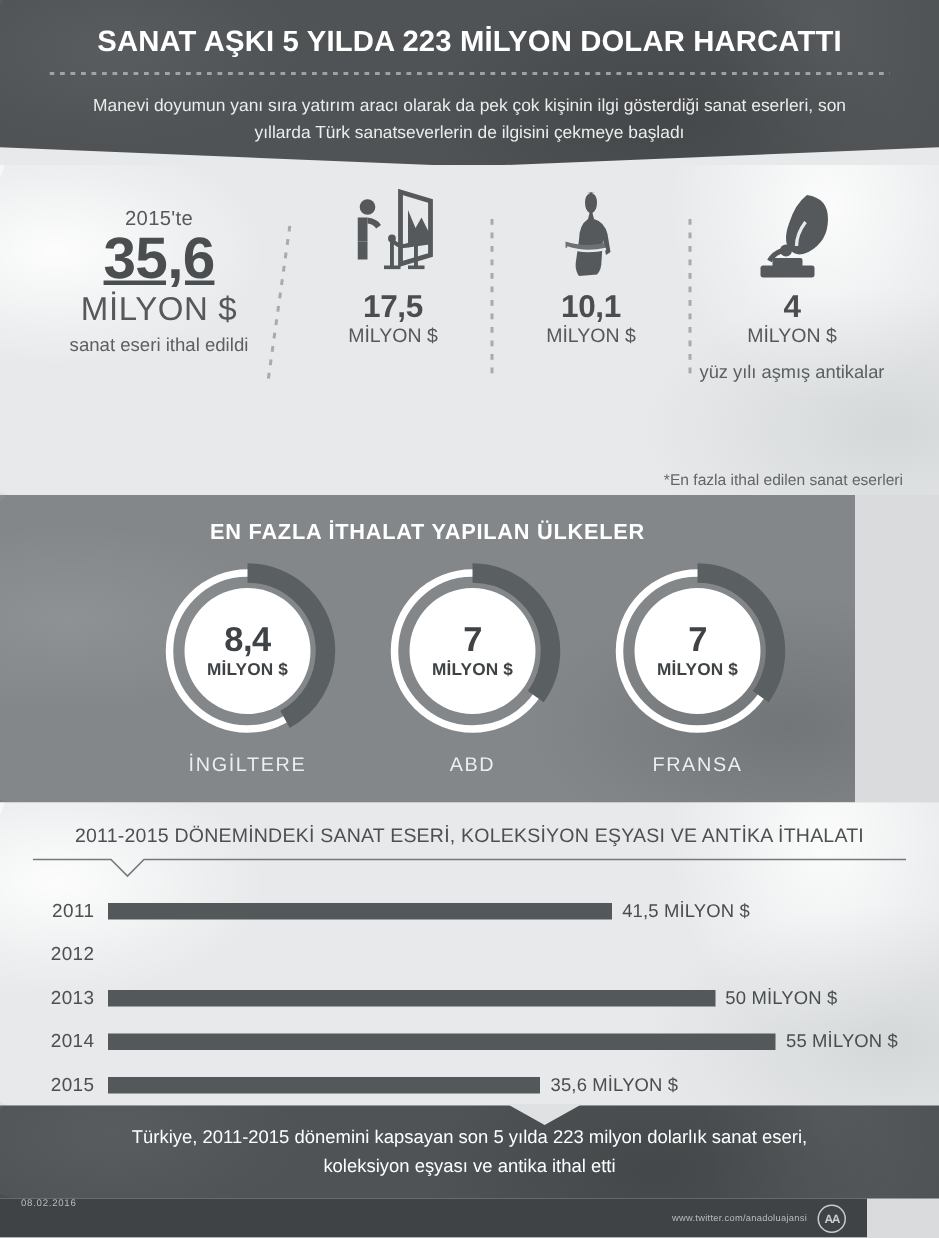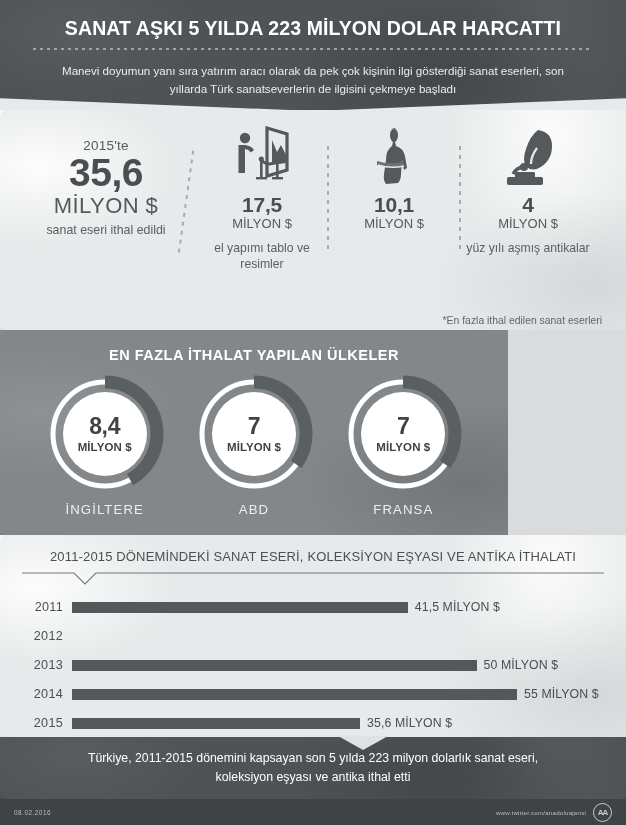--- a/index.html
+++ b/index.html
@@ -68,21 +68,21 @@
   
   .stats{
     position:relative; width:626px; height:220px; padding-top:6px;
   }
   .stats-inner{ position:relative; width:626px; height:184px; }
 
   .stat{ position:absolute; text-align:center; color:#4a4e50; }
 
   .stat-lead{ left:22px; top:22px; width:168px; }
   .lead-year{ font-size:13.5px; color:#55595b; letter-spacing:.2px; font-weight:400;}
-  .lead-big{ font-size:39px; font-weight:bold; line-height:.96; color:#4a4e50; letter-spacing:-.5px; margin-top:1px;}
+  .lead-big{ font-size:39px; font-weight:bold; line-height:.96; color:#4a4e50; letter-spacing:-.5px; margin-top:1px;text-decoration:underline;}
   .lead-unit{ font-size:22px; font-weight:400; color:#55595b; line-height:1.15; margin-top:2px; letter-spacing:.4px;}
   .lead-desc{ font-size:12.4px; color:#5c6062; line-height:1.28; margin-top:4px; }
 
   .stat-icon{ width:100%; height:62px; display:flex; align-items:flex-end; justify-content:center; }
   .stat-val{ font-size:21px; font-weight:bold; color:#4a4e50; line-height:1.1; margin-top:7px; letter-spacing:-.2px;}
   .stat-unit{ font-size:13px; color:#55595b; line-height:1.2; font-weight:400;}
   .stat-desc{ font-size:12.2px; color:#5c6062; line-height:1.3; margin-top:9px;}
 
   .stat-a{ left:196px; top:8px; width:132px; }
   .stat-b{ left:328px; top:8px; width:132px; }
@@ -98,21 +98,21 @@
   .div1{ left:185px; top:34px; height:104px; transform:rotate(8deg); }
   .div2{ left:327px; top:30px; height:104px; }
   .div3{ left:459px; top:30px; height:104px; }
 
   .footnote{
     position:absolute; right:24px; bottom:4px;
     font-size:10.4px; color:#62666a; font-style:normal;
   }
 
   
-  .countries{ position:relative; width:508px; height:205px; padding-top:10px; }
+  .countries{ position:relative; width:570px; height:205px; padding-top:10px; }
   .sect-title{
     text-align:center; color:#fff; font-size:14.5px; font-weight:bold;
     letter-spacing:.5px; padding:7px 0 6px;
   }
   .donut-row{ position:relative; display:flex; justify-content:flex-end; padding:6px 30px 0; }
   .donut-wrap{ width:150px; text-align:center; }
   .donut{ position:relative; width:118px; height:118px; margin:0 auto; }
   .donut svg{ display:block; }
   .donut-label-in{
     position:absolute; inset:0; display:flex; flex-direction:column;
@@ -144,22 +144,22 @@
   }
   .conclusion::before{
     content:""; position:absolute; left:0; top:-1px; width:100%; height:14px;
     background:#dfe1e2;
     clip-path:polygon(0 0, 100% 0, 100% 0, 62% 0, 58% 100%, 54% 0, 0 0);
   }
   .conc-text{ font-size:12.3px; line-height:1.55; max-width:520px; padding:0 20px; }
 
   
   .footbar{
-    position:relative; width:626px; height:26px; background:#3f4345;
-    display:flex; align-items:center; justify-content:space-between;
+    position:relative; width:578px; height:26px; background:#3f4345;
+    display:flex; justify-content:space-between;
     padding:0 14px; color:#b7bbbd;
   }
   .foot-date{ font-size:6.4px; letter-spacing:.5px; color:#b9bdbf; }
   .foot-right{ display:flex; align-items:center; gap:7px; }
   .foot-url{ font-size:6.2px; letter-spacing:.2px; color:#b9bdbf; }
   .aa-logo{
     width:19px; height:19px; border-radius:50%;
     border:1.4px solid #c7cbcd; display:flex; align-items:center; justify-content:center;
     font-size:8px; font-weight:bold; color:#c7cbcd; letter-spacing:-1px;
   }
@@ -208,21 +208,20 @@
             <rect x="45" y="34" width="2.6" height="18"></rect>
             <circle cx="30.3" cy="33" r="2.6"></circle>
             <circle cx="46.3" cy="33" r="2.6"></circle>
             <path d="M30 34 q8 8 16 0" fill="none" stroke="#55595b" stroke-width="2.6"></path>
             <rect x="25" y="51" width="11" height="2.4"></rect>
             <rect x="41" y="51" width="11" height="2.4"></rect>
           </svg>
         </div>
         <div class="stat-val">17,5</div>
         <div class="stat-unit">MİLYON $</div>
-        <div class="stat-desc">el yapımı tablo ve resimler</div>
       </div>
 
       <div class="stat stat-b">
         <div class="stat-icon">
           <svg width="46" height="60" viewBox="0 0 46 60" fill="#55595b" aria-hidden="true">
             <path d="M20 2 q7 0 7 7 0 5-3 7 l1 4 q7 2 9 10 l2 12 -3 2 -2-10 -1 14 q0 6-3 9 l-12 1 q-3-4-2-10 l2-14 q0-10 6-14 l1-4 q-3-2-3-7 0-7 7-7z"></path>
             <path d="M6 35 q12 4 26 1 l1 4 q-14 4-27-1z" fill="#6d7173"></path>
             <path d="M7 39 q12 4 26 1" fill="none" stroke="#e7e9ea" stroke-width="1.6"></path>
             <path d="M14 22 q-4 5-4 12" fill="none" stroke="#e7e9ea" stroke-width="1.4"></path>
           </svg>

